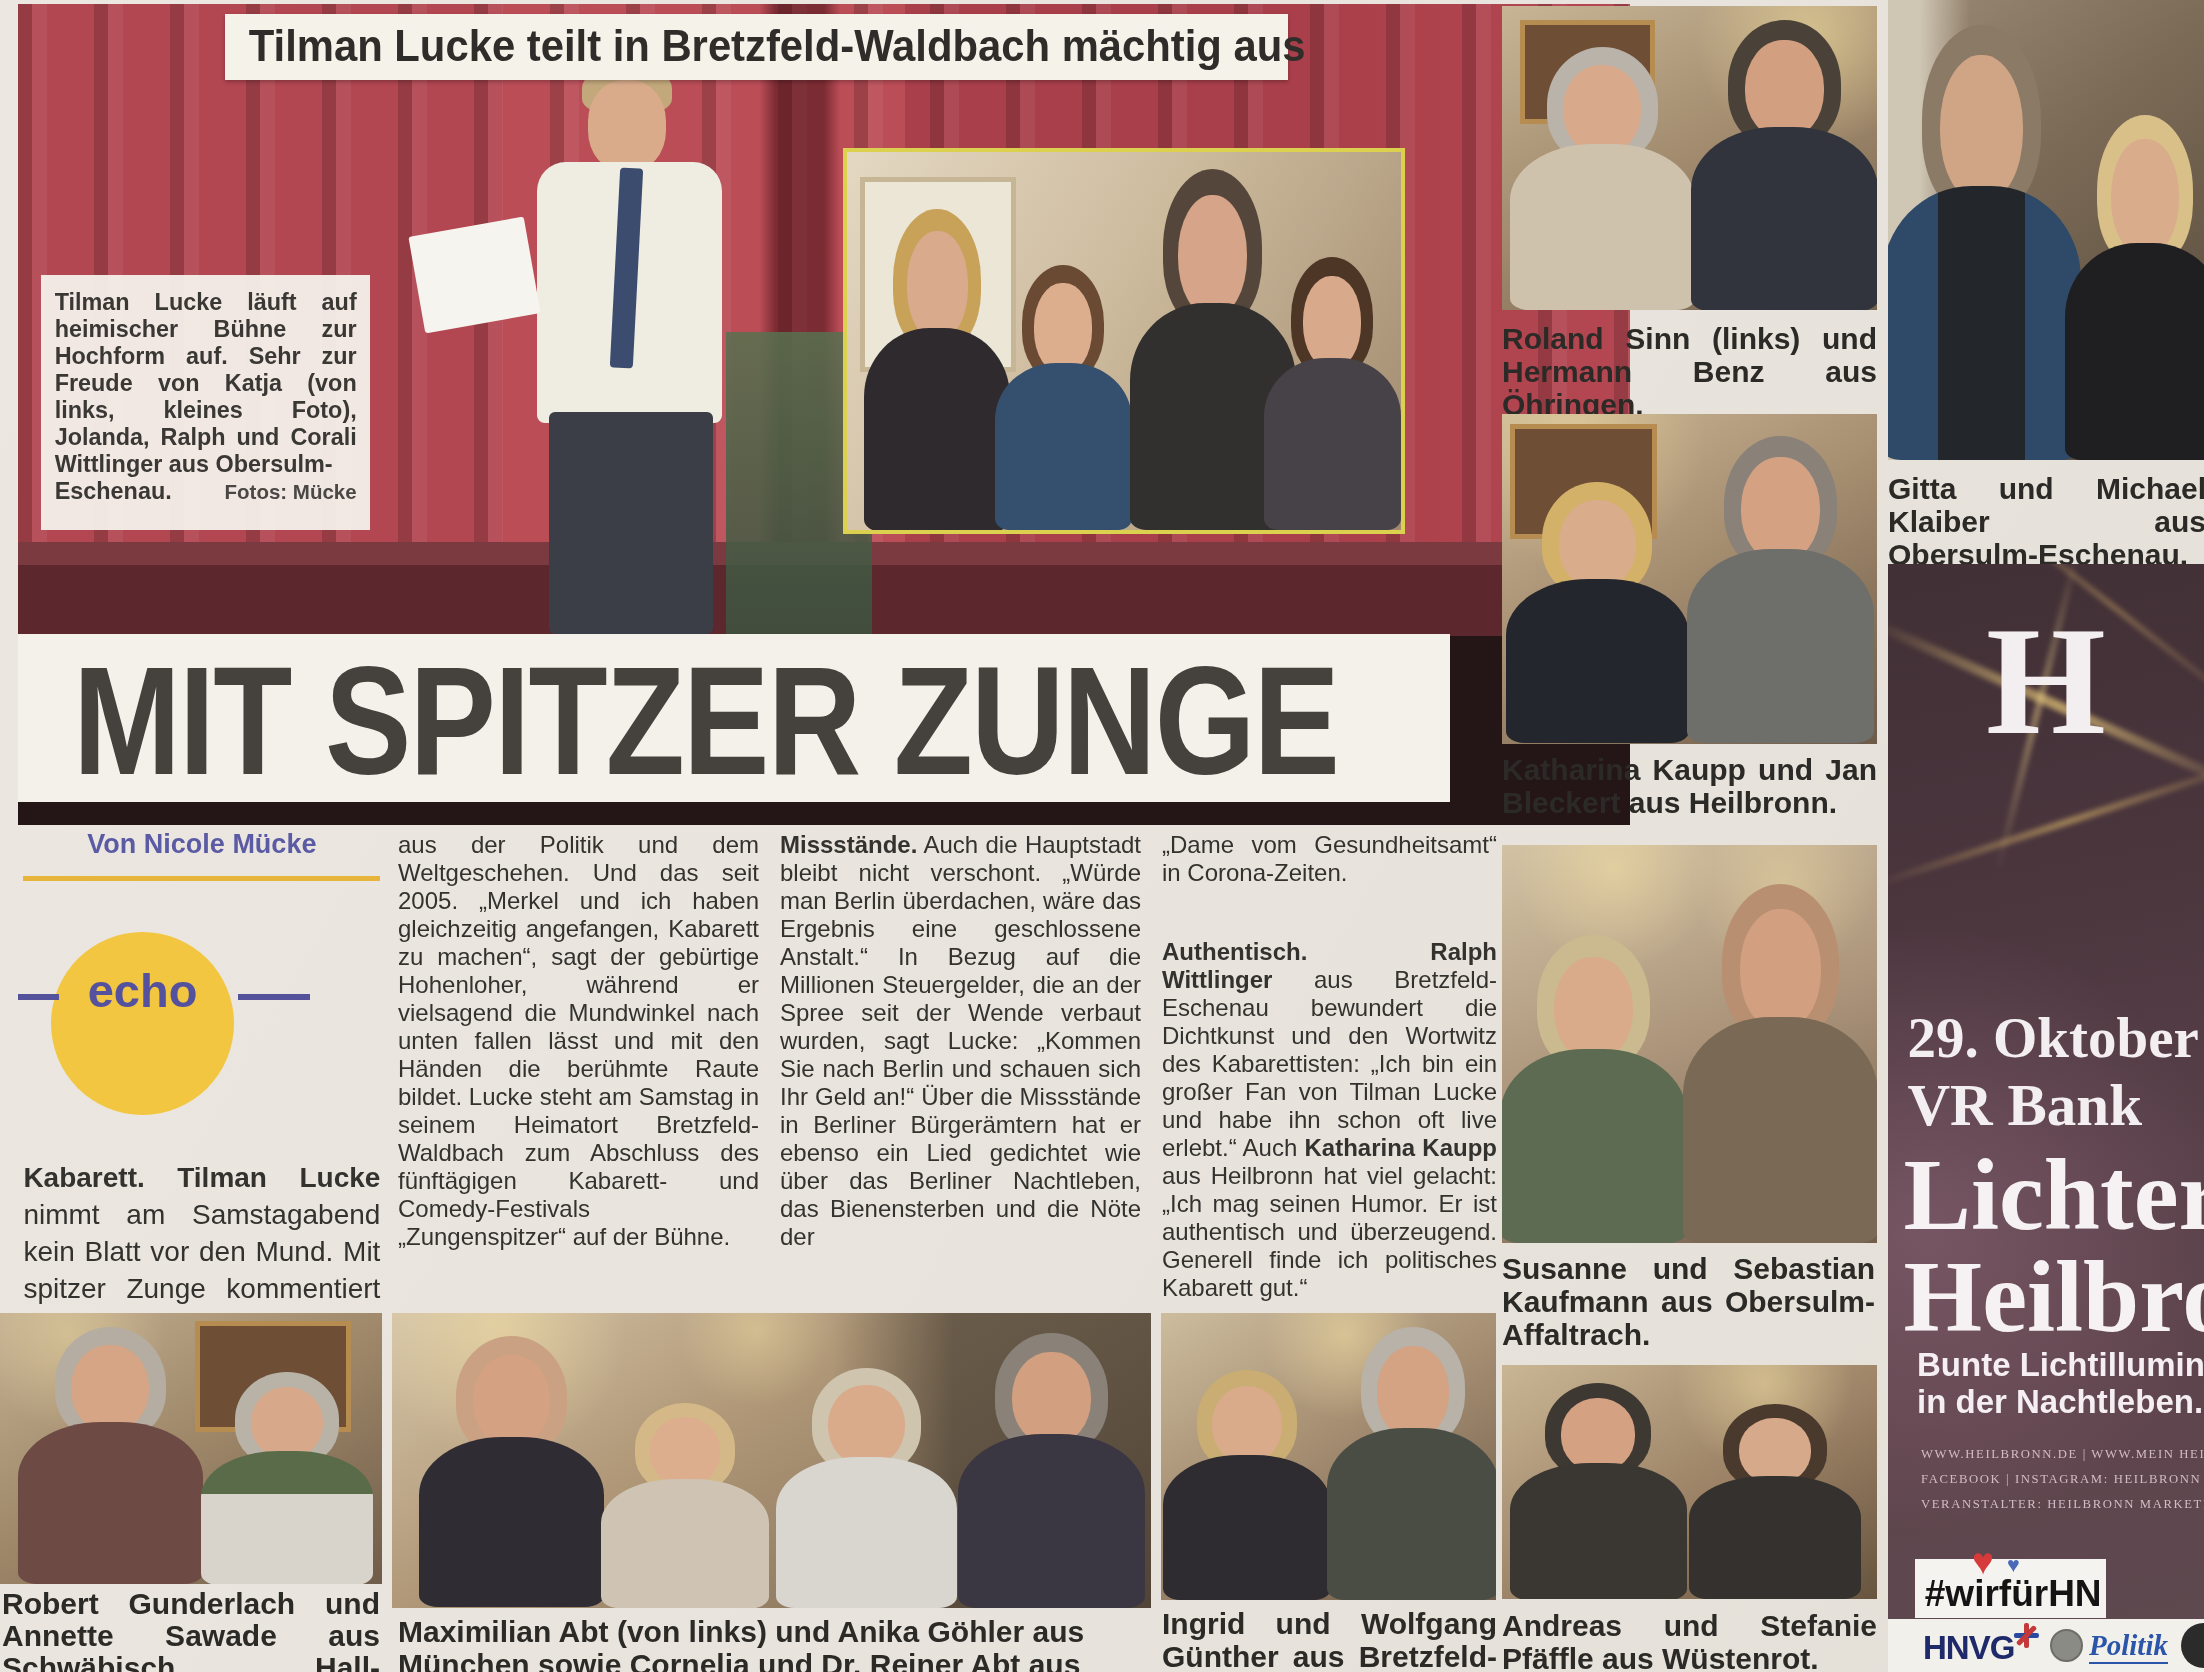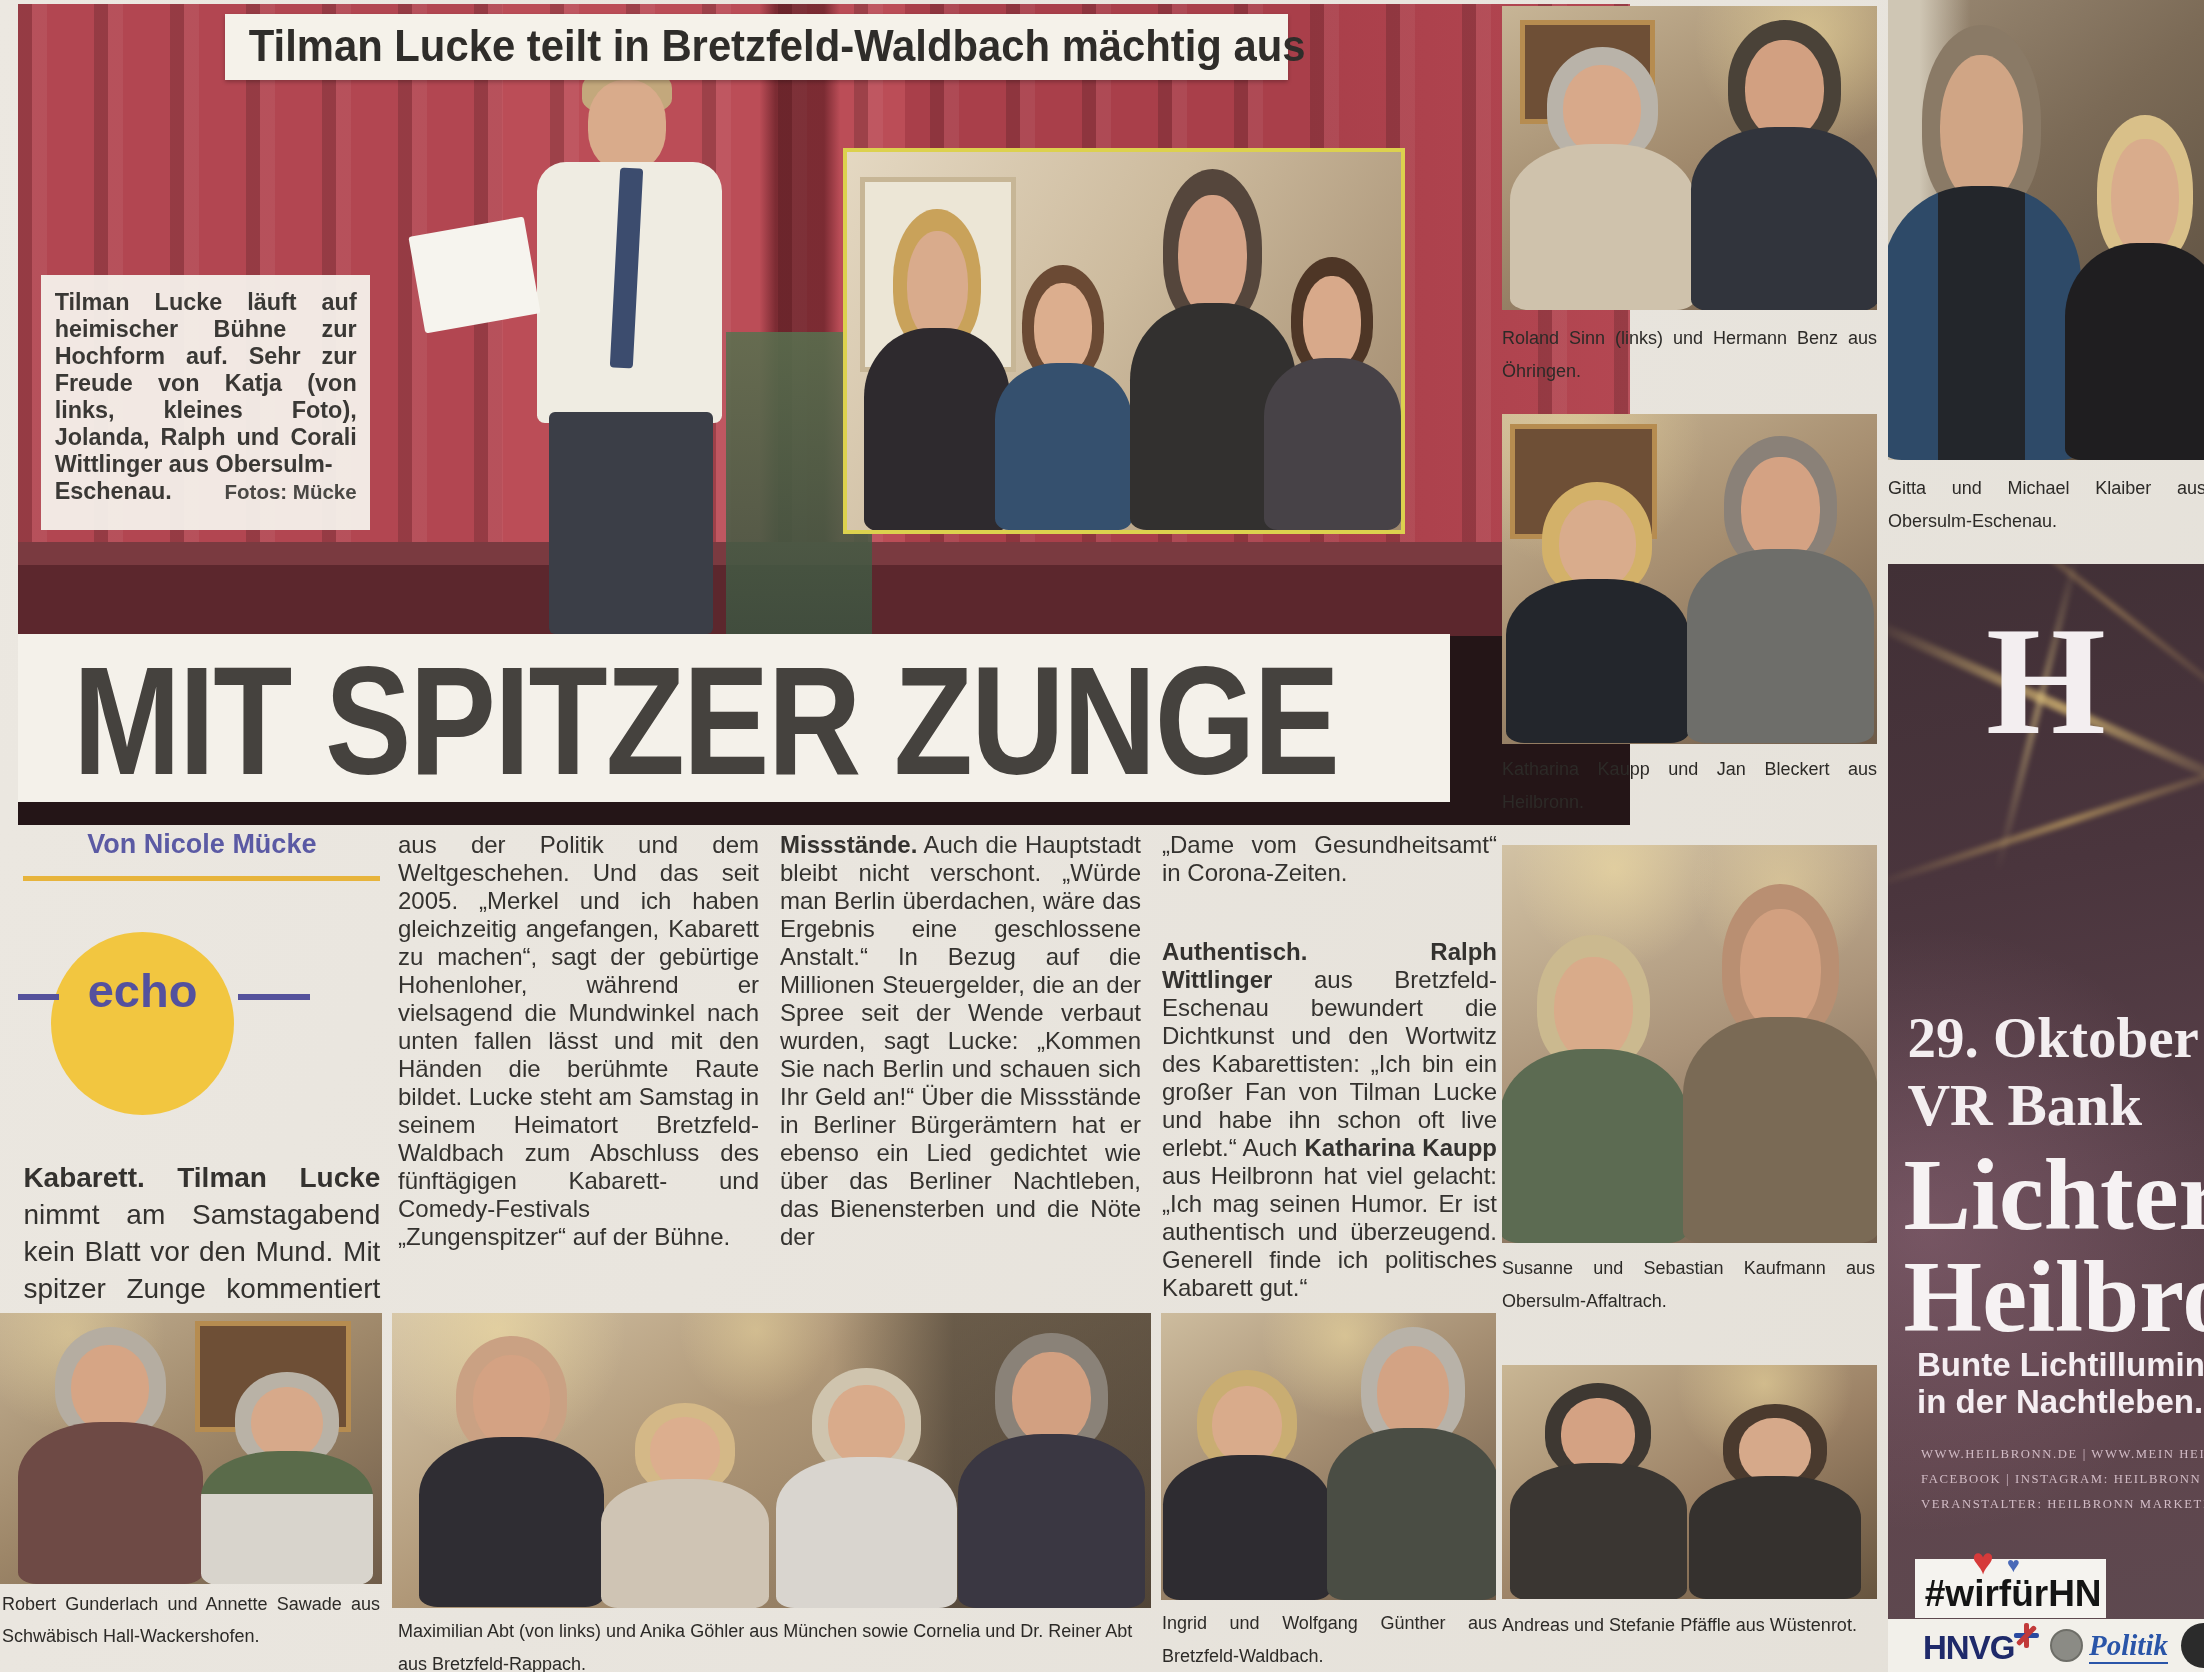--- a/index.html
+++ b/index.html
@@ -9,21 +9,21 @@
   .abs{position:absolute;}
   .photo{position:absolute;overflow:hidden;}
   .person{position:absolute;}
   .person i{position:absolute;display:block;}
   .person .hr{left:20%;top:0;width:60%;height:44%;border-radius:50% 50% 42% 42%;background:var(--hair);}
   .person .fc{left:29%;top:7%;width:42%;height:34%;border-radius:48%;background:var(--skin);}
   .person .bd{left:0;top:37%;width:100%;height:63%;border-radius:45% 45% 10% 10%/34% 34% 11.7px 11.7px;background:var(--cloth);}
   .bodytext{position:absolute;font-size:24px;line-height:28px;text-align:justify;color:#34322f;hyphens:auto;}
   .bodytext .b{font-weight:bold;}
   .lead{font-size:28px;line-height:37px;}
-  .cap{position:absolute;font-weight:normal;font-size:18px;line-height:33px;color:#2c2a27;text-align:justify;hyphens:auto;}
+  .cap{position:absolute;font-weight:bold;font-size:30px;line-height:33px;color:#2c2a27;text-align:justify;hyphens:auto;}
   .serif{font-family:"Liberation Serif",serif;}
   .streak{position:absolute;filter:blur(2.9px);}
   .frame{position:absolute;border:5.9px solid #b68c50;background:#6e4f36;}
 </style>
 </head>
 <body>
 
 <div id="page">
 
   <div class="photo" style="left:17.6px;top:3.9px;width:1612px;height:821px;

